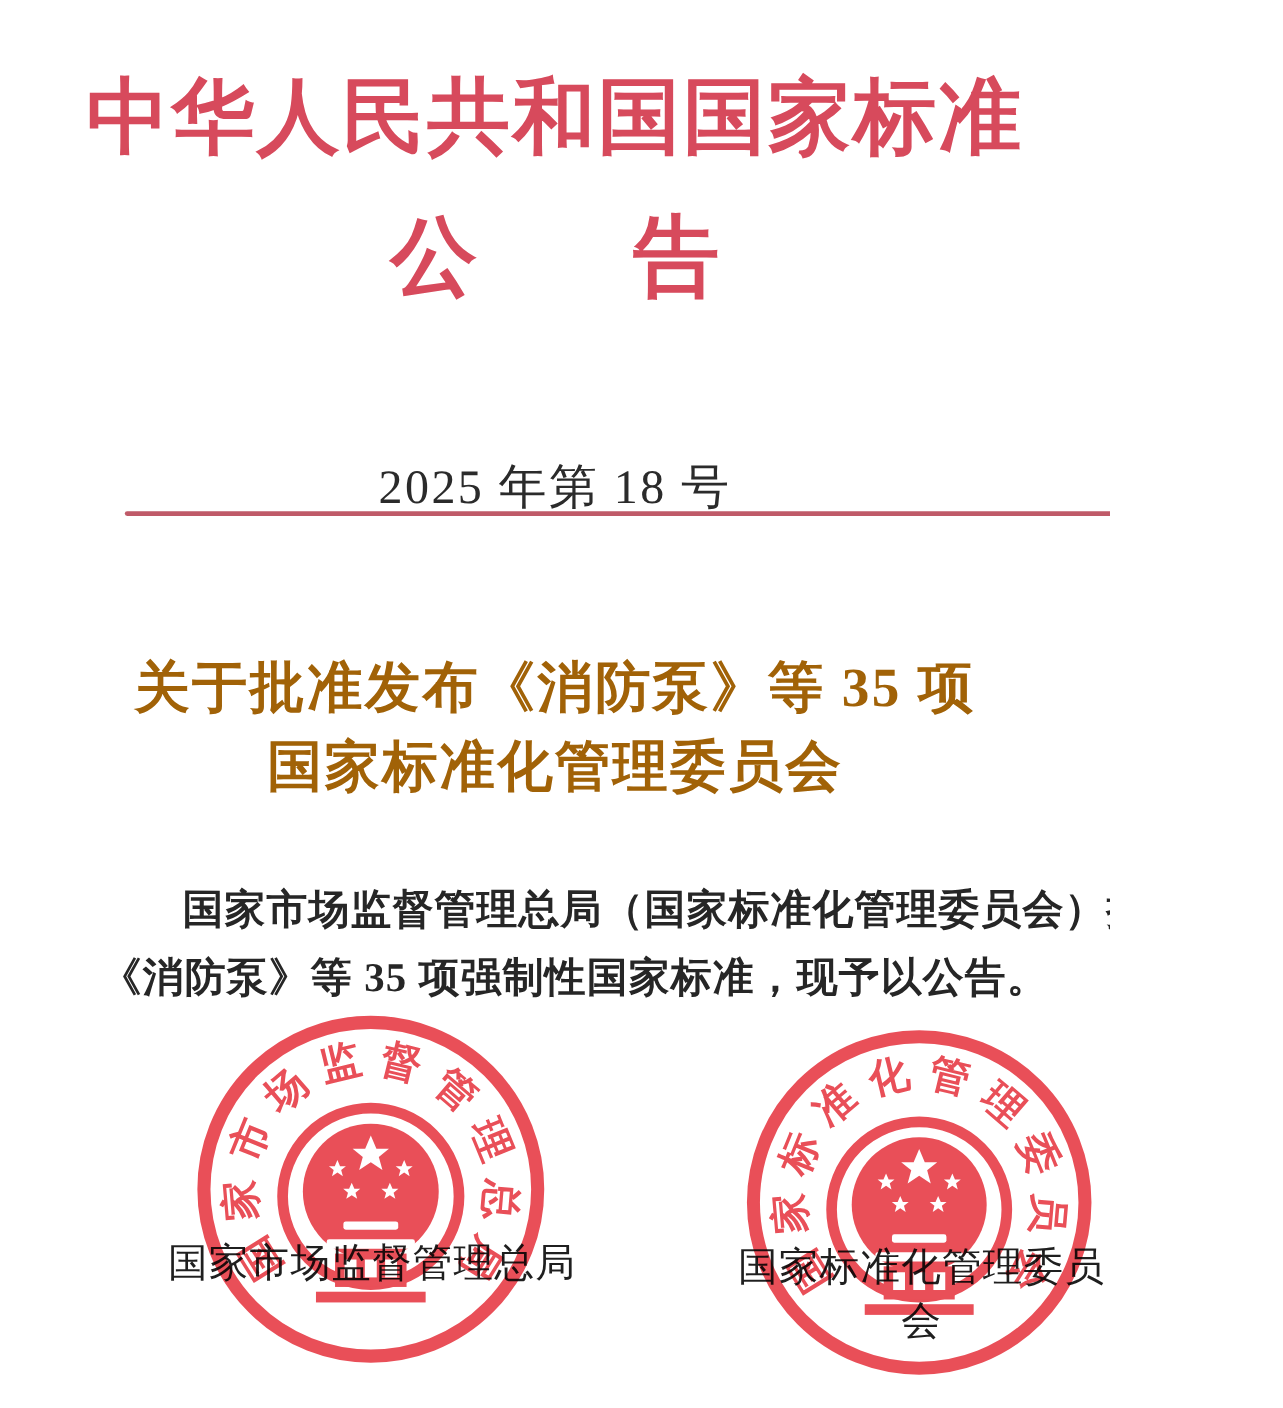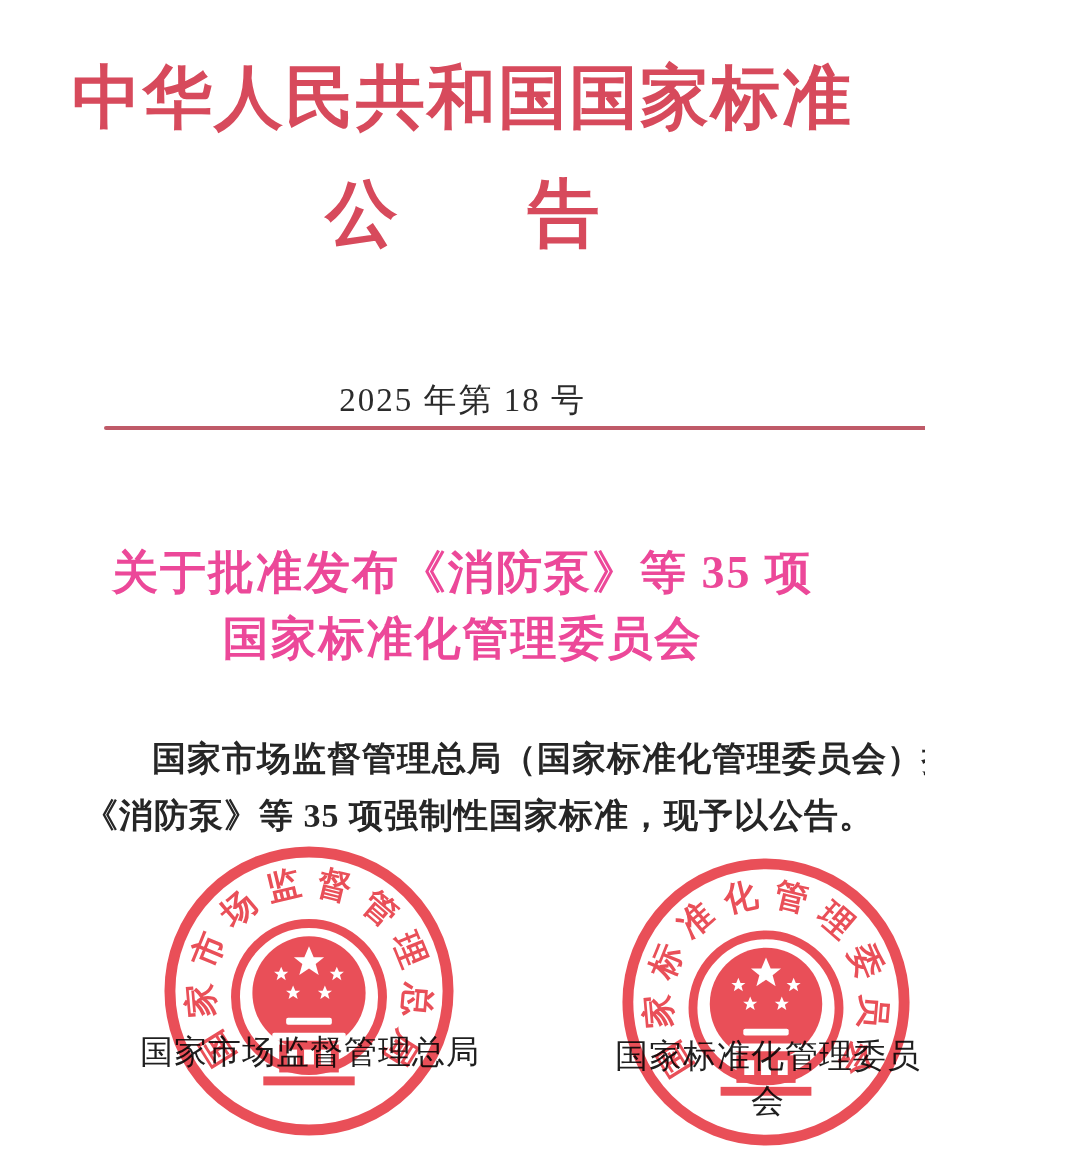--- a/index.html
+++ b/index.html
@@ -27,37 +27,37 @@
   }
   .header-subtitle{
     position:absolute;top:166px;left:0;width:100%;
     display:flex;justify-content:center;gap:130px;
     font-size:72px;font-weight:700;
     color:var(--header-red);
   }
   .doc-number{
     position:absolute;top:378px;left:0;width:100%;
     text-align:center;
-    font-size:33px;
+    font-size:40px;
     color:var(--text-black);
     letter-spacing:2px;
   }
   .red-rule{
     position:absolute;top:426px;left:104px;
     width:861px;height:4px;
     background:var(--rule-red);
     border-radius:2px;
   }
   .main-title{
     position:absolute;top:540px;left:0;width:100%;
     text-align:center;
     font-size:46px;font-weight:700;
     line-height:66px;
     letter-spacing:2px;
-    color:#ec4899;
+    color:#a16207;
   }
   .body-text{
     position:absolute;top:730px;left:84px;
     width:912px;
     font-size:34px;
     line-height:57px;
     letter-spacing:1px;
     text-indent:2em;
     color:#262626;
     word-break:break-all;

